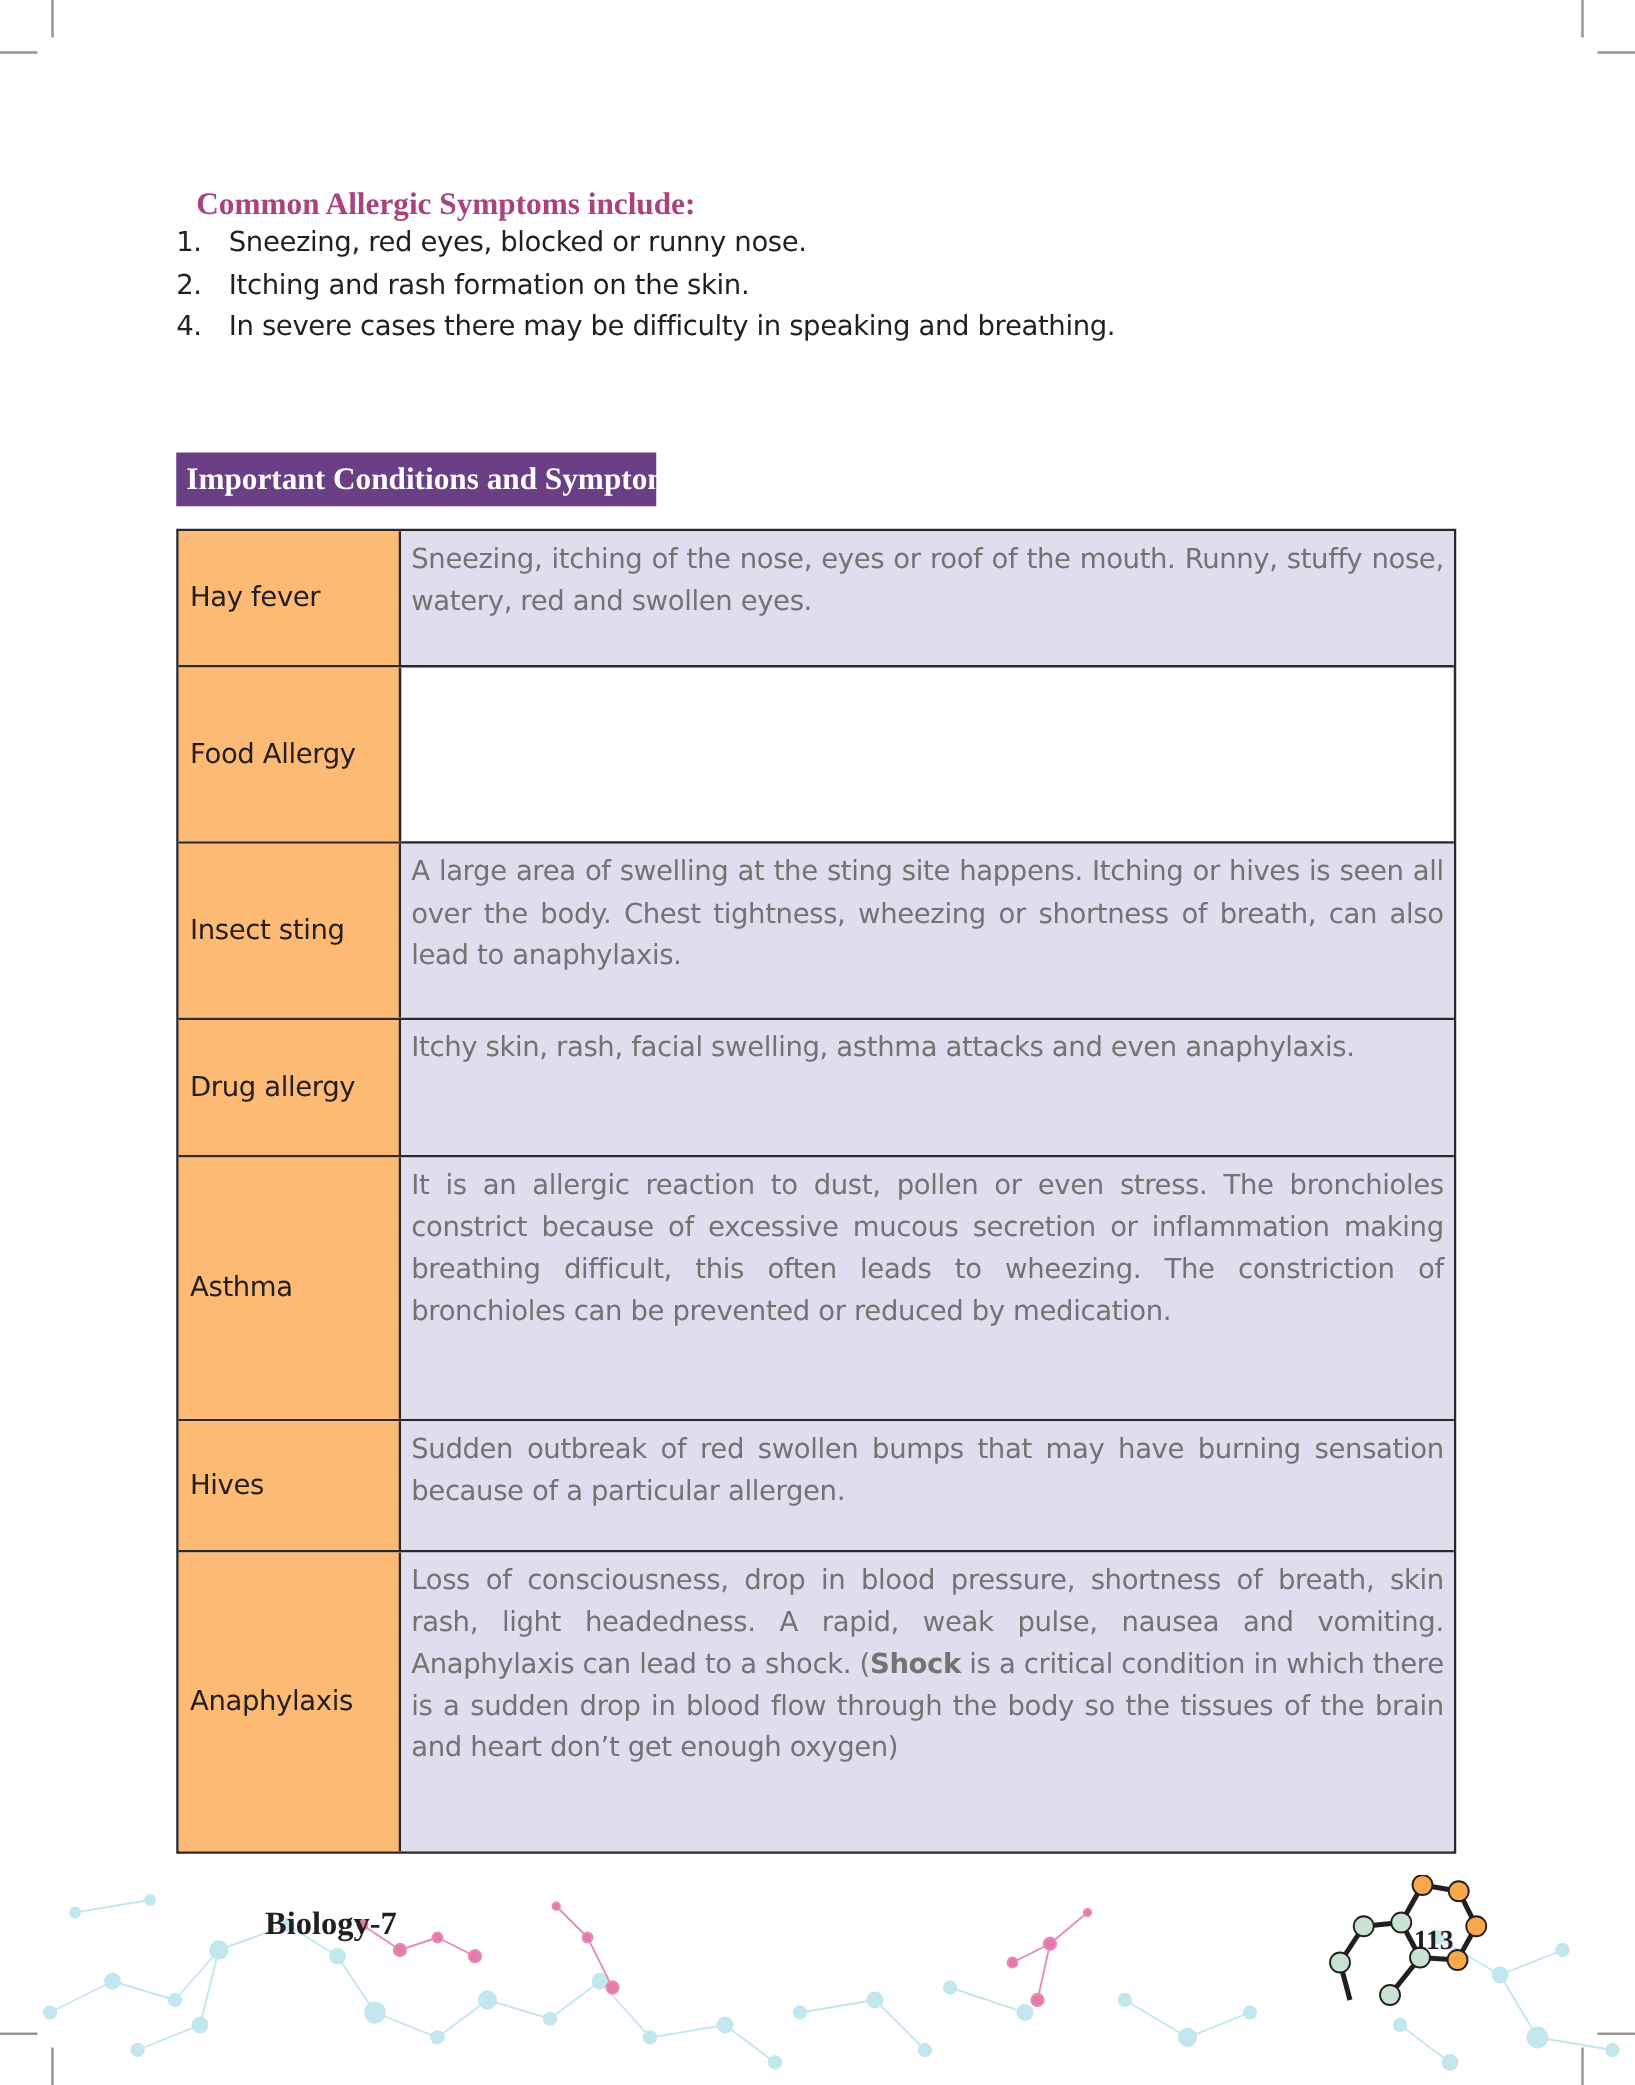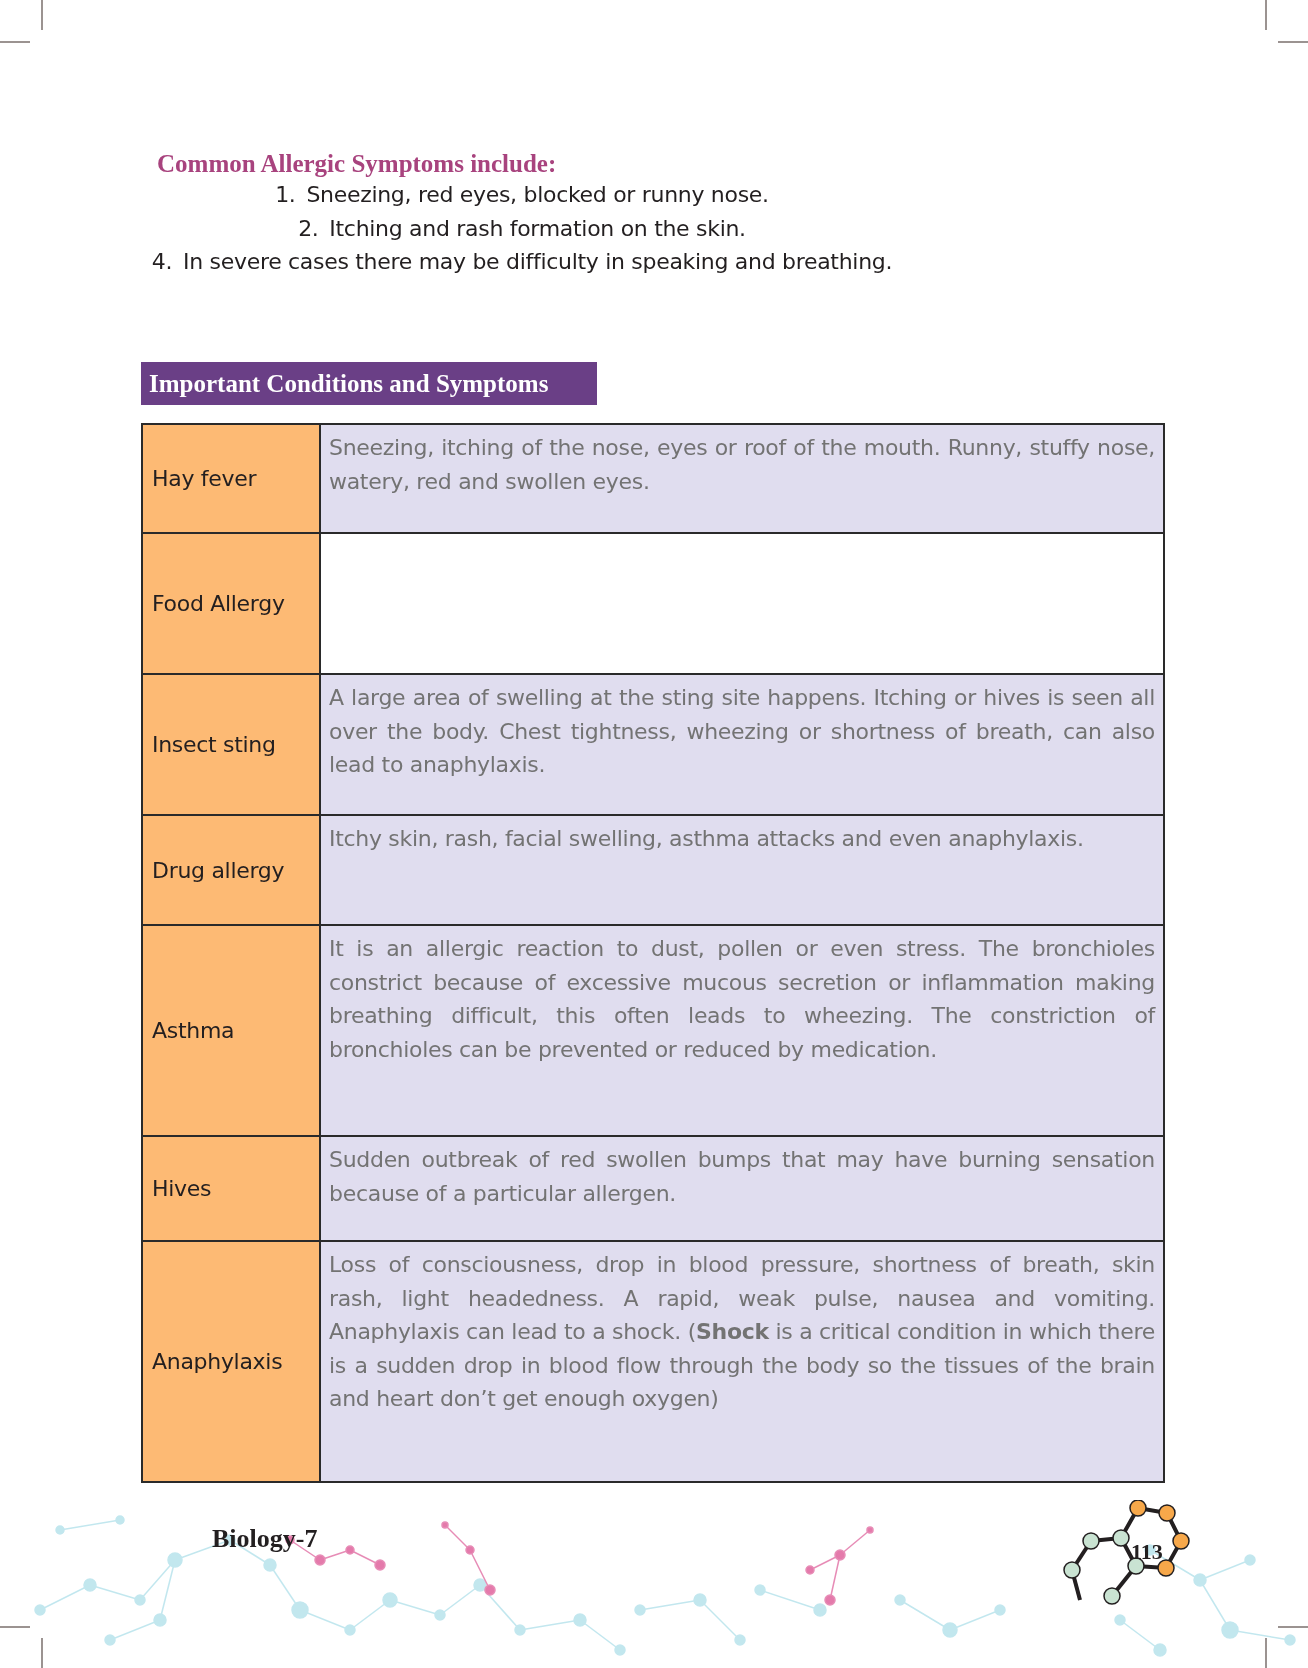--- a/index.html
+++ b/index.html
@@ -2,23 +2,23 @@
 <html><head>
 <meta charset="utf-8">
 <style>
   html, body { margin:0; padding:0; }
   body { width:1308px; height:1668px; position:relative; background:#ffffff; overflow:hidden;
          font-family:"DejaVu Sans", "Liberation Sans", sans-serif; color:#231f20; }
   .crop { position:absolute; background:#9b9391; }
   .heading { position:absolute; left:141px; top:134px; font-family:"Liberation Serif","DejaVu Serif",serif;
              font-weight:bold; font-size:25px; color:#a8437e; margin:16px; }
   .symlist { position:absolute; left:141px; top:178px; margin:0; padding:0; list-style:none; font-size:22px; }
-  .symlist li { height:33.5px; line-height:33.5px; white-space:nowrap; letter-spacing:-0.3px;text-align:center; }
+  .symlist li { height:33.5px; line-height:33.5px; white-space:nowrap; letter-spacing:-0.3px; }
   .symlist .num { display:inline-block; width:42px; }
-  .banner { position:absolute; left:141px; top:362px; width:456px; height:43px; background:#6a3f86;
+  .banner { position:absolute; left:141px; top:362px; width:384px; height:43px; background:#6a3f86;
             color:#fff; font-family:"Liberation Serif","DejaVu Serif",serif; font-weight:bold; font-size:25px;
             line-height:43px; padding-left:8px; box-sizing:border-box; white-space:nowrap; }
   .table { position:absolute; left:141px; top:423px; width:1024px; border:2px solid #2a2a2a; box-sizing:border-box; }
   .row { display:flex; border-top:2px solid #2a2a2a; }
   .row:first-child { border-top:none; }
   .cond { width:178px; background:#fdba74; border-right:2px solid #2a2a2a; display:flex; align-items:center;
           padding-left:9px; box-sizing:border-box; font-size:22px; letter-spacing:-0.3px; color:#231f20; }
   .desc { flex:1; background:#e0ddef; padding:6px 8px 0 8px; font-size:22px; line-height:33.5px;
           text-align:justify; letter-spacing:-0.3px; color:#737373; }
   .desc b { font-weight:bold; }

